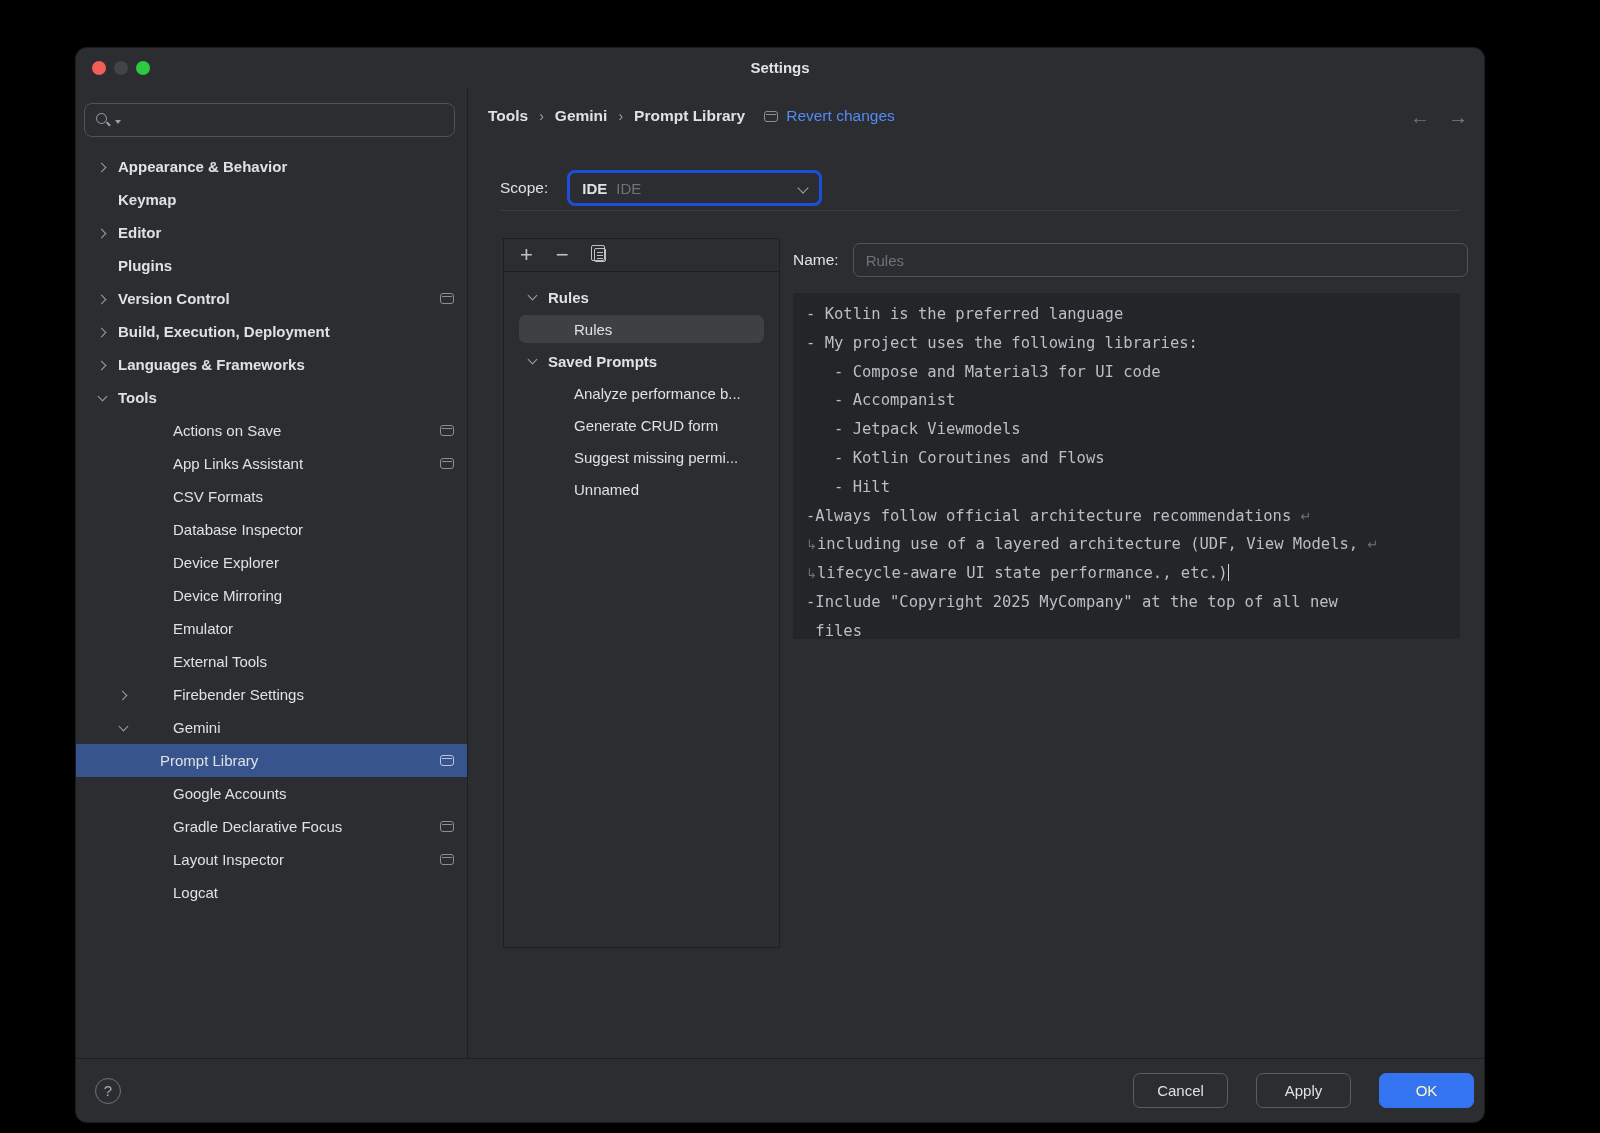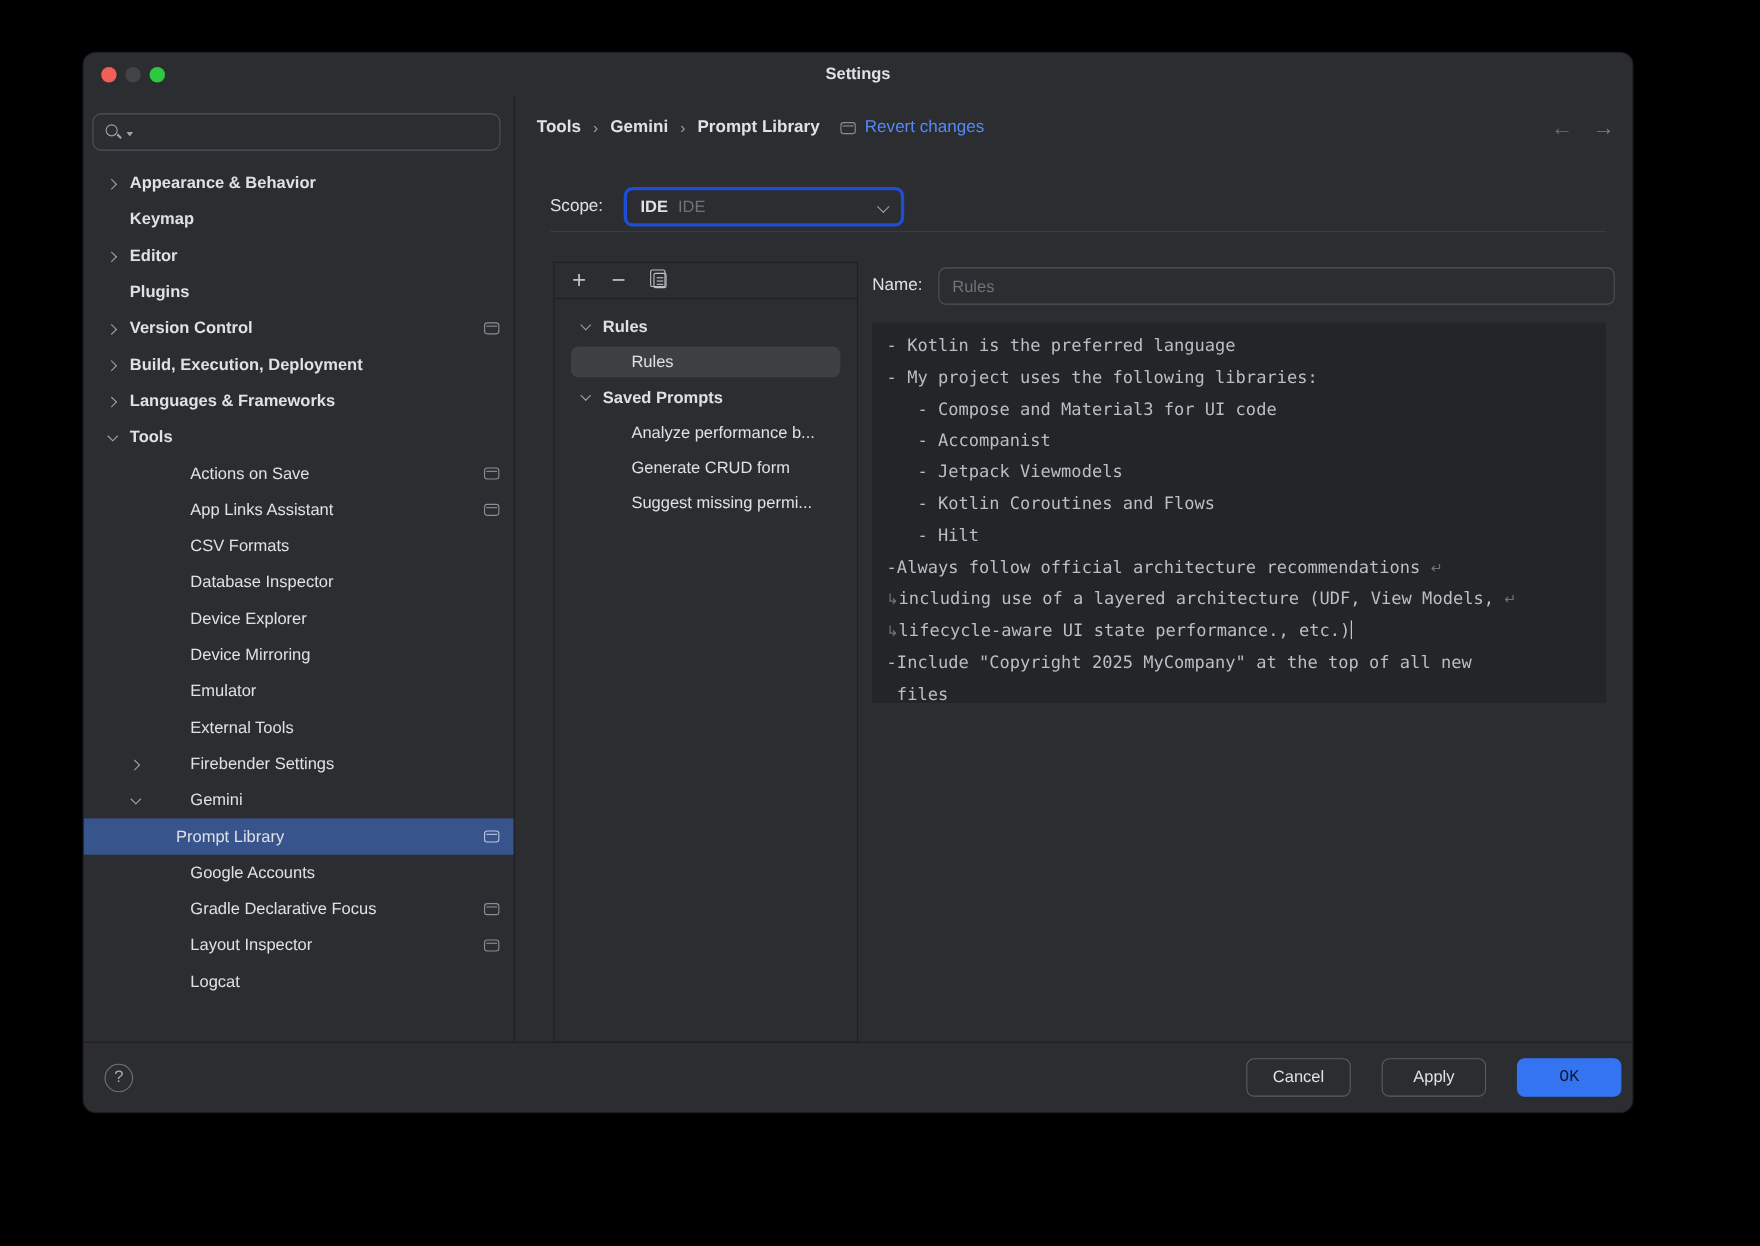--- a/index.html
+++ b/index.html
@@ -1,19 +1,19 @@
 <!DOCTYPE html>
 <html><head>
 <meta charset="utf-8">
 <style>
   * { margin:0; padding:0; box-sizing:border-box; }
   html,body { width:1600px; height:1133px; background:#000; overflow:hidden;
               font-family:"Liberation Sans", sans-serif; }
 
-  .window { position:absolute; left:76px; top:48px; width:1408px; height:963px;
+  .window { position:absolute; left:76px; top:48px; width:1408px; height:1074px;
             background:#2b2d30; border-radius:11px; overflow:hidden;
             box-shadow:0 0 0 1px #1a1b1d, 0 18px 50px rgba(0,0,0,.6); }
 
   
   .titlebar { position:absolute; left:0; top:0; right:0; height:40px; }
   .traffic { position:absolute; left:16px; top:13px; display:flex; gap:8px; }
   .light { width:14px; height:14px; border-radius:50%; }
   .win-title { position:absolute; left:0; right:0; top:0; height:40px; line-height:40px;
                text-align:center; color:#dfe1e5; font-weight:700; font-size:15px; }
 
@@ -106,21 +106,21 @@
 
   
   .bottombar { position:absolute; left:0; right:0; bottom:0; height:64px; border-top:1px solid #1e1f22;
                display:flex; align-items:center; }
   .help { position:absolute; left:19px; top:50%; margin-top:-13px; width:26px; height:26px; border-radius:50%;
           border:1.5px solid #6f737a; color:#a8abb2; font-size:15px; display:flex; align-items:center;
           justify-content:center; }
   .btns { position:absolute; right:10px; top:50%; margin-top:-17.5px; display:flex; gap:28px; }
   .btn { min-width:95px; height:35px; border-radius:7px; border:1px solid #5a5d63; background:transparent;
          color:#dfe1e5; font-size:15px; font-family:"Liberation Sans", sans-serif; padding:0 18px; }
-  .btn.primary { background:#3574f0; border-color:#3574f0; color:#0f172a;font-family:Liberation Mono, monospace; }
+  .btn.primary { background:#3574f0; border-color:#3574f0; color:#fef9c3; }
 </style>
 </head>
 <body>
 
 <div class="window">
 
   <div class="titlebar">
     <div class="traffic">
       <span class="light" style="background:#f35e56"></span>
       <span class="light" style="background:#414345"></span>
@@ -268,20 +268,23 @@
             <span class="label">Saved Prompts</span>
           </div>
         <div class="prow item">
             <span class="label">Analyze performance b...</span>
           </div>
         <div class="prow item">
             <span class="label">Generate CRUD form</span>
           </div>
         <div class="prow item">
             <span class="label">Suggest missing permi...</span>
+          </div>
+        <div class="prow item">
+            <span class="label">Unnamed</span>
           </div>
       </div>
     </div>
 
     <div class="name-row">
       <span class="name-label">Name:</span>
       <input class="name-input" type="text" placeholder="Rules" style="">
     </div>
 
     <div class="editor">

